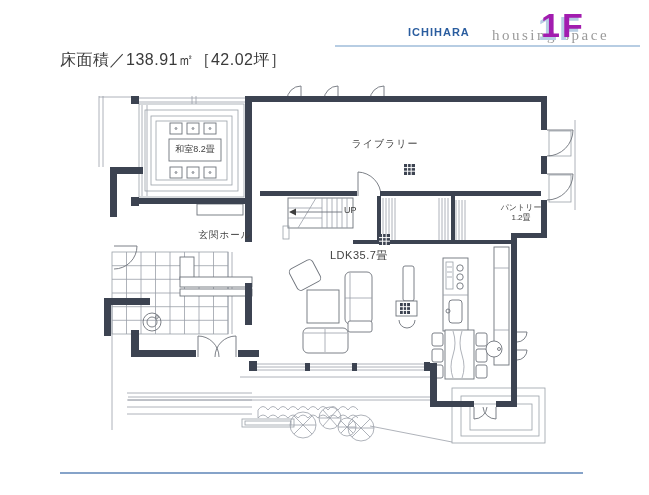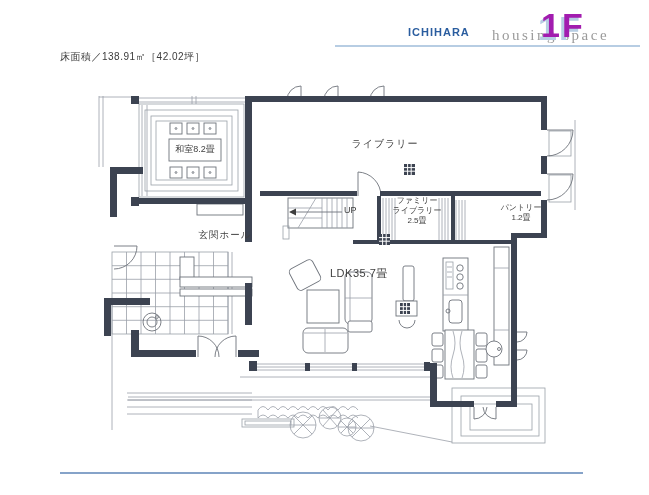--- a/index.html
+++ b/index.html
@@ -9,32 +9,32 @@
   }
   .abs{position:absolute;text-align:center;}
   
   #brand{left:408px;top:26px;font-size:11px;font-weight:bold;letter-spacing:1px;color:#2a5d9f;}
   #brand-sub{left:492px;top:27px;font-size:15px;letter-spacing:2.5px;color:#9b9b9b;
     font-family:"Liberation Serif","DejaVu Serif",serif;}
   #floor-no{left:541px;top:6px;font-size:34px;font-weight:bold;letter-spacing:2px;color:#a21caf;
     text-shadow:-3px 3px 0 #b7cde3;}
   #header-rule{left:335px;top:45px;width:305px;height:2px;background:#b7cde3;}
   
-  #floor-area{left:60px;top:50px;font-size:10px;letter-spacing:0.5px;color:#3a3a3a;}
+  #floor-area{left:60px;top:50px;font-size:16px;letter-spacing:0.5px;color:#3a3a3a;}
   #total-area{left:60px;top:447px;font-size:12.5px;letter-spacing:0.5px;color:#3a3a3a;}
   #footer-rule{left:60px;top:472px;width:523px;height:2px;background:#86a3c9;}
   
   .rlabel{position:absolute;color:#3f3f3f;text-align:center;line-height:1.25;}
   #lbl-washitsu{left:163px;top:144px;width:64px;font-size:9px;}
   #lbl-staff{left:340px;top:138px;width:90px;font-size:10px;letter-spacing:1px;}
   #lbl-genkan{left:194px;top:229px;width:62px;font-size:9.5px;letter-spacing:1px;}
   #lbl-up{left:344px;top:205px;width:24px;font-size:9px;text-align:left;}
   #lbl-library{left:379px;top:196px;width:76px;font-size:8px;}
   #lbl-pantry{left:452px;top:203px;width:60px;font-size:8px;padding-left:39px;}
-  #lbl-ldk{left:330px;top:249px;width:90px;font-size:11px;letter-spacing:0.5px;text-align:left;margin-top:18px;}
+  #lbl-ldk{left:330px;top:249px;width:90px;font-size:11px;letter-spacing:0.5px;text-align:left;}
   
   svg{position:absolute;left:0;top:0;}
   .w{fill:#3c4351;stroke:none;}
   .tl{stroke:#9aa0a8;stroke-width:0.8;fill:none;}
   .ml{stroke:#6e737b;stroke-width:0.9;fill:none;}
   .fw{stroke:#6e737b;stroke-width:0.9;fill:#ffffff;}
   .wl{stroke:#ffffff;stroke-width:1;fill:none;}
 </style>
 </head>
 <body>
@@ -251,24 +251,19 @@
   <div class="abs" id="floor-no">1F</div>
   <div class="abs" id="header-rule"></div>
 
   <div class="abs" id="floor-area">床面積／138.91㎡［42.02坪］</div>
   <div class="abs" id="footer-rule"></div>
 
   <div class="rlabel" id="lbl-washitsu">和室8.2畳</div>
   <div class="rlabel" id="lbl-staff">ライブラリー</div>
   <div class="rlabel" id="lbl-genkan">玄関ホール</div>
   <div class="rlabel" id="lbl-up">UP</div>
-  <div class="rlabel" id="lbl-library">
-    <span>ファミリー</span><br>
-    <span>ライブラリー</span><br>
-    <span>2.5畳</span>
-  </div>
   <div class="rlabel" id="lbl-pantry">
     <span>パントリー</span><br>
     <span>1.2畳</span>
   </div>
   <div class="rlabel" id="lbl-ldk">LDK35.7畳</div>
 
 </div>
 
 </body></html>

